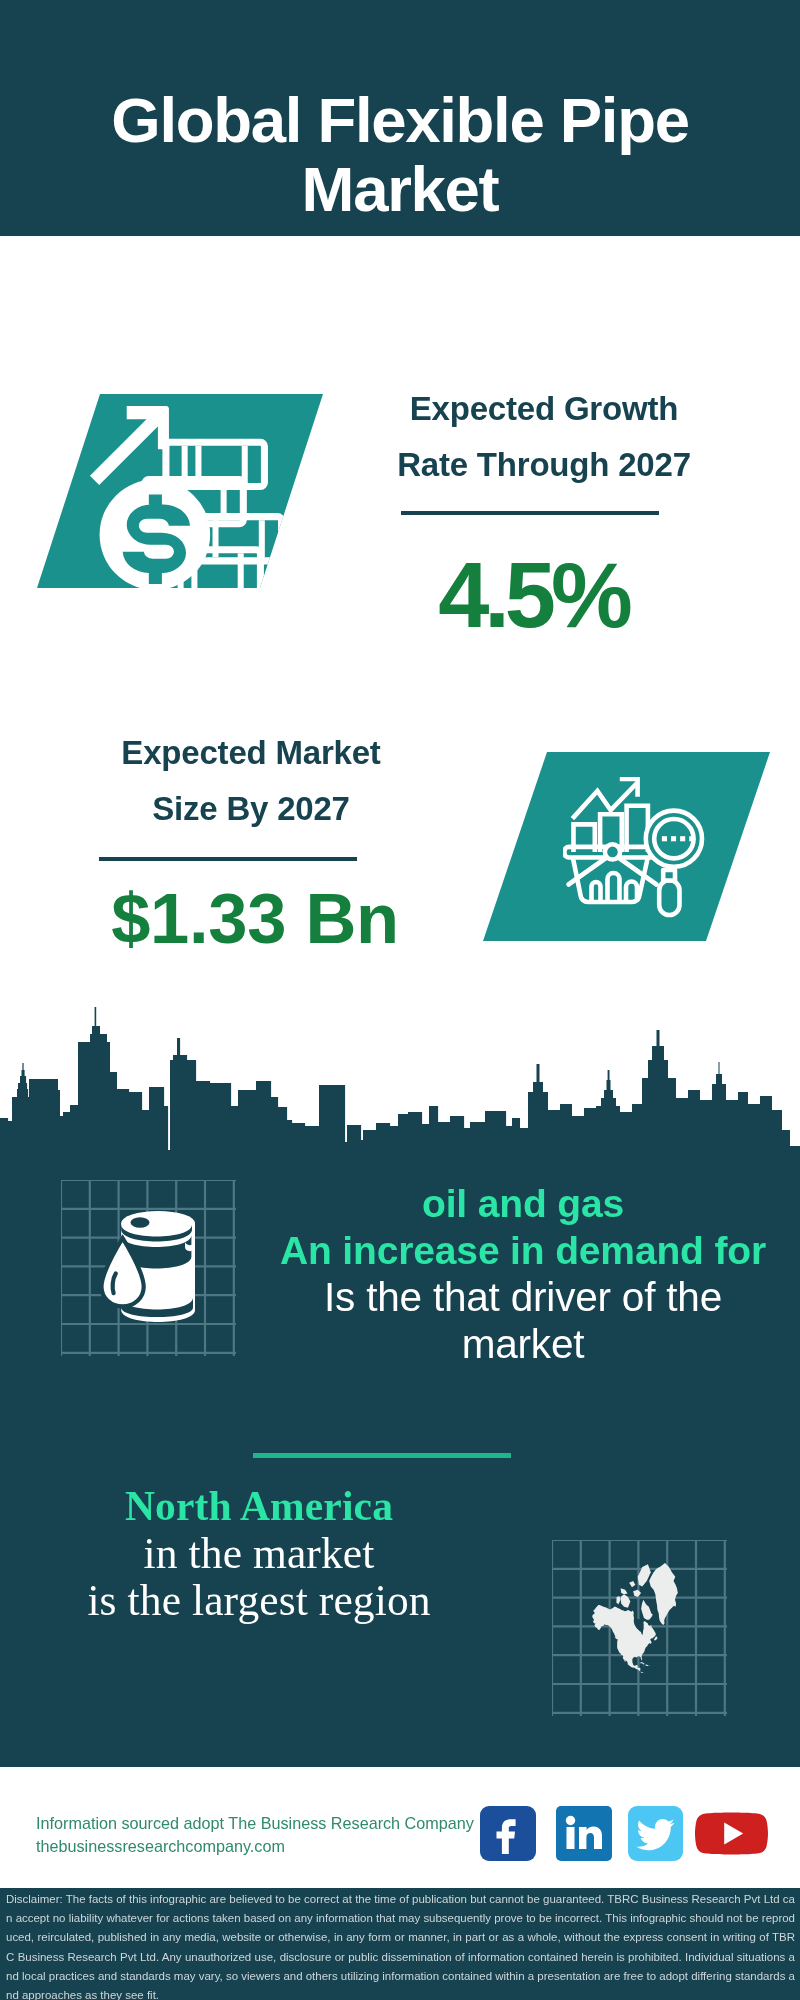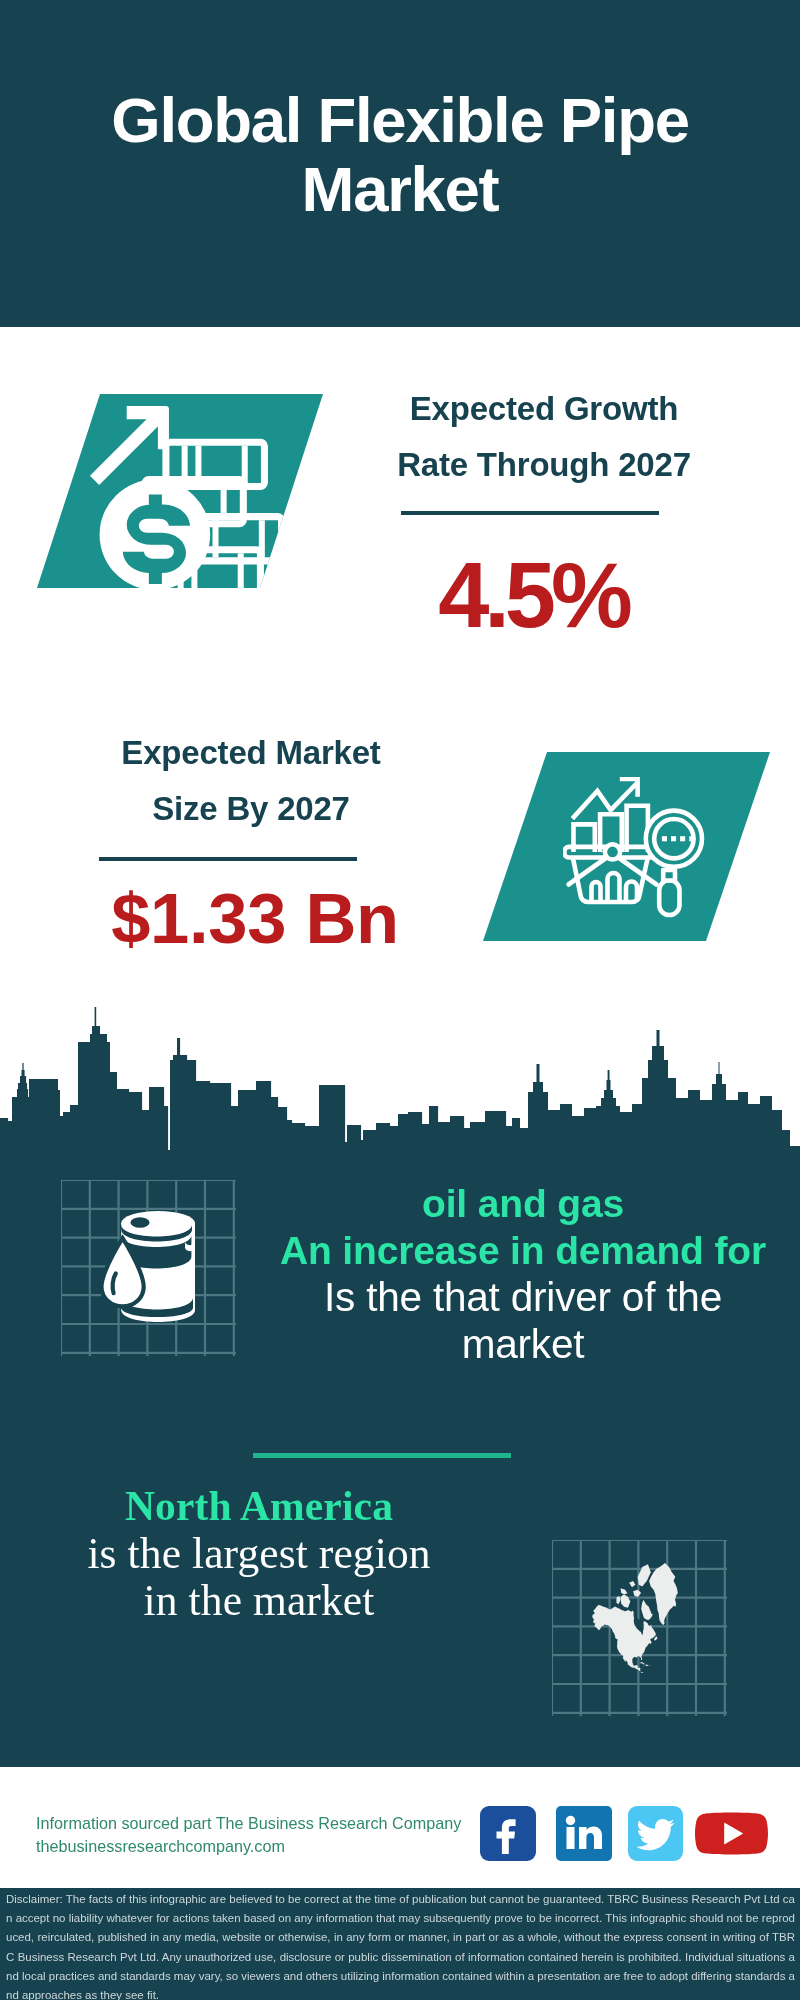--- a/index.html
+++ b/index.html
@@ -9,21 +9,21 @@
     font-family: "Liberation Sans", sans-serif;
     background:#ffffff;
     position:relative;
     overflow:hidden;
     -webkit-font-smoothing:antialiased;
   }
   .page { position:relative; width:800px; height:2000px; background:#fff; }
 
   
   .header {
-    position:absolute; left:0; top:0; width:800px; height:327px;
+    position:absolute; left:0; top:0; width:800px; height:236px;
     background:#17424f;
   }
   .header-title {
     position:absolute; left:40px; top:86px; width:720px;
     text-align:center; color:#ffffff;
     font-size:63.5px; line-height:69px; font-weight:bold;
     letter-spacing:-1.3px;
   }
 
   
@@ -37,21 +37,21 @@
     position:absolute;
     color:#17424f; font-weight:bold;
     font-size:33px; line-height:56px; text-align:center;
     letter-spacing:-0.2px;
   }
   .stat-rule {
     position:absolute; height:4px; background:#17424f;
   }
   .stat-value {
     position:absolute;
-    color:#b91c1c; font-weight:bold;
+    color:#15803d; font-weight:bold;
     text-align:center;
   }
   #stat1-value { font-size:92px; line-height:100px; letter-spacing:-5px; }
   #stat2-value { font-size:70.5px; line-height:80px; letter-spacing:-0.3px; }
 
   
   .dark-section {
     position:absolute; left:0; top:1150px; width:800px; height:617px;
     background:#17424f;
   }
@@ -252,22 +252,22 @@
     </span>
   </div>
 
   <div class="mid-rule"></div>
 
   <div class="fact-text" id="fact2">
     <span class="fact-hi">
       <span class="fl">North America</span>
     </span>
     <span class="fact-rest">
+      <span class="fl">in the market</span>
       <span class="fl">is the largest region</span>
-      <span class="fl">in the market</span>
     </span>
   </div>
   <svg id="grid2" class="grid-box" viewBox="0 0 175 176">
       <g stroke="#4e7683" stroke-width="2.2">
         <line x1="0" y1="0" x2="0" y2="176"></line>
         <line x1="28.8" y1="0" x2="28.8" y2="176"></line>
         <line x1="57.6" y1="0" x2="57.6" y2="176"></line>
         <line x1="86.4" y1="0" x2="86.4" y2="176"></line>
         <line x1="115.2" y1="0" x2="115.2" y2="176"></line>
         <line x1="144" y1="0" x2="144" y2="176"></line>
@@ -295,21 +295,21 @@
       <path fill="#eceded" d="M63.4 79.4 L65.2 79.4 L67.2 77.2 L65.8 74.9 L64.0 77.8 Z"></path>
       <path fill="#eceded" d="M23.1 76.1 L25.1 78.3 L26.0 78.1 L24.3 75.7 Z"></path>
       <path fill="#eceded" d="M48.6 102.8 L50.9 101.8 L52.3 102.4 L54.1 103.8 L52.9 104.3 L51.2 102.9 L49.4 103.1 Z"></path>
       <path fill="#eceded" d="M54.7 104.3 L56.4 104.4 L58.3 105.4 L56.7 105.9 L55.0 105.6 Z"></path>
       <path fill="#eceded" d="M58.9 105.5 L59.9 105.6 L59.8 105.9 L58.9 105.9 Z"></path>
       <path fill="#eceded" d="M52.4 105.5 L53.6 105.7 L53.2 106.1 L52.4 105.8 Z"></path>
     </svg>
 
   <div class="footer">
     <div class="footer-text">
-      <div>Information sourced part The Business Research Company</div>
+      <div>Information sourced adopt The Business Research Company</div>
       <div>thebusinessresearchcompany.com</div>
     </div>
     <div class="social-row">
       <svg class="social" id="fb" viewBox="0 0 56 55">
           <rect x="0" y="0" width="56" height="55" rx="9" fill="#1b4f9c"></rect>
           <path fill="#fff" d="M35.6 13.2 h-5.4 c-5.0 0 -8.3 3.3 -8.3 8.5 v3.8 h-5.4 v6.9 h5.4 V48 h6.9 V32.4 h5.4 l0.8 -6.9 h-6.2 v-3.1 c0 -1.5 0.4 -2.5 2.6 -2.5 h4.2 z"></path>
         </svg>
       <svg class="social" id="li" viewBox="0 0 56 55">
           <rect x="0" y="0" width="56" height="55" rx="5" fill="#1275b1"></rect>
           <rect x="10.5" y="21" width="8" height="22" fill="#fff"></rect>

